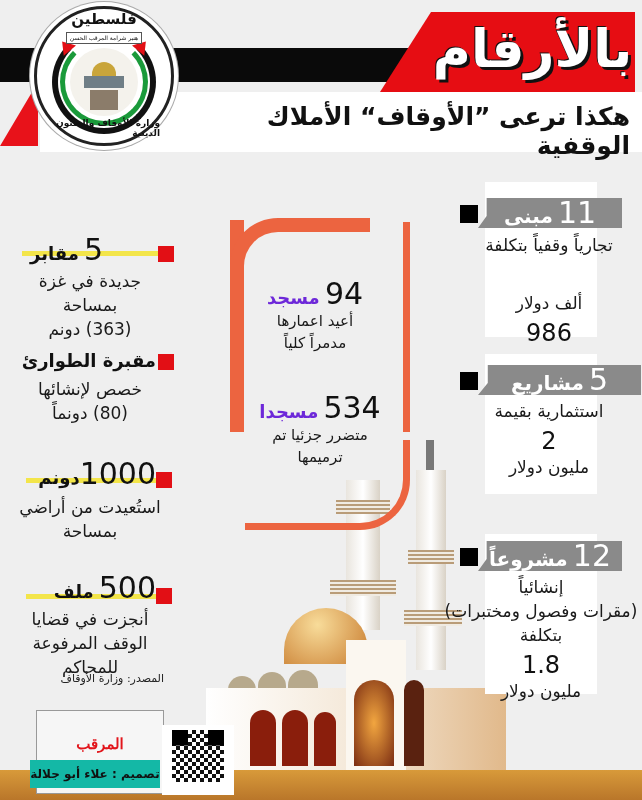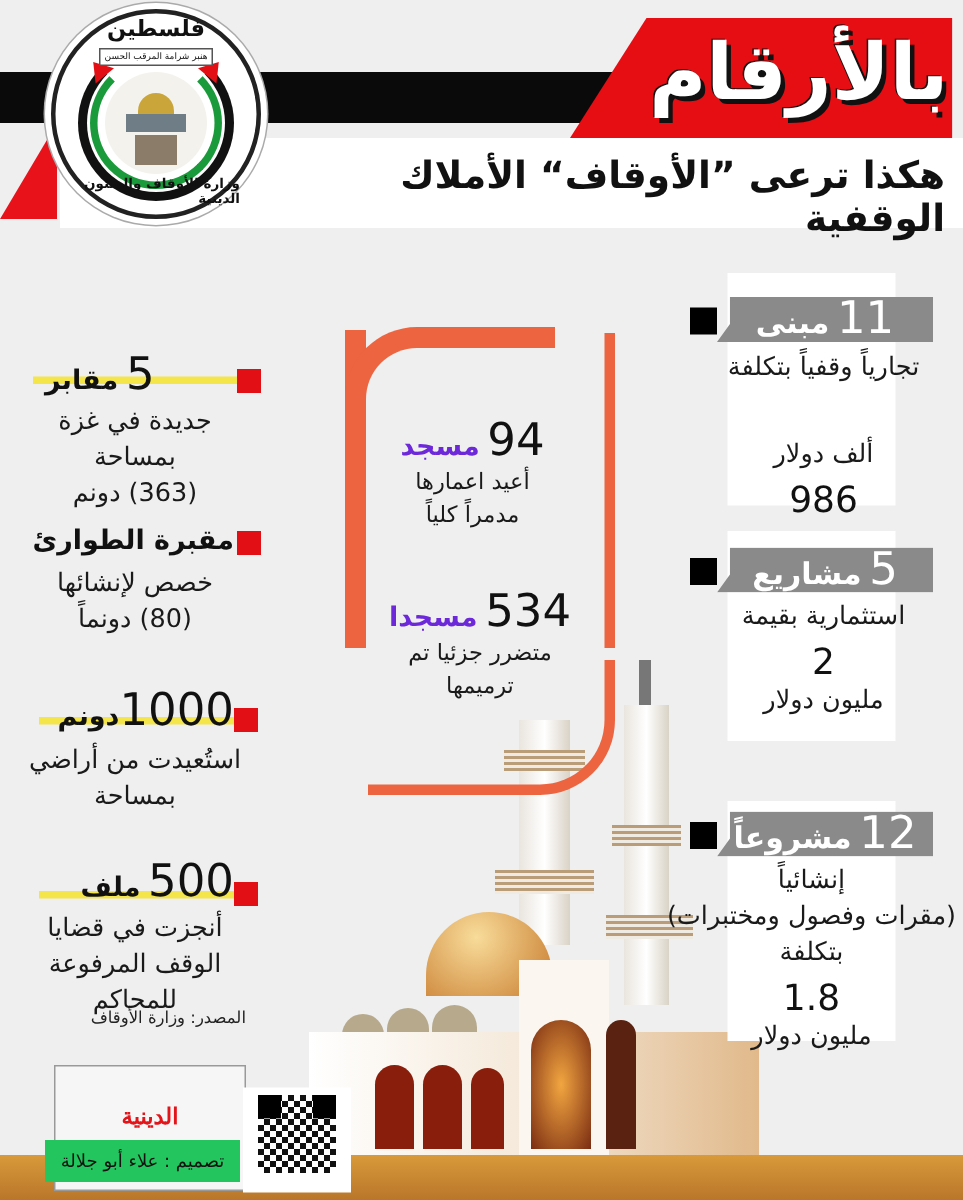--- a/index.html
+++ b/index.html
@@ -49,21 +49,21 @@
   .munit { font-size:18px; font-weight:bold; color:#6d28d9; }
 
   
   #mosque { left:196px; top:440px; width:316px; height:360px; }
   #footer-floor { left:0; top:770px; width:642px; height:30px; background:linear-gradient(#d89a3a,#b9762a); }
 
   
   #credit-box { left:36px; top:710px; width:128px; height:84px; border:1px solid #999; background:#f6f6f6; }
   #source { left:36px; top:672px; width:128px; font-size:11px; color:#222; direction:rtl; }
   #brand { left:36px; top:735px; width:128px; font-size:15px; font-weight:bold; color:#e2151b; direction:rtl; text-align:center; font-family:"DejaVu Serif", serif; }
-  #designer { left:30px; top:760px; width:130px; height:28px; background:#22c55e; font-size:12px; font-weight:normal; color:#111; direction:rtl; text-align:center; line-height:28px; }
+  #designer { left:30px; top:760px; width:130px; height:28px; background:#14b8a6; font-size:12px; font-weight:bold; color:#111; direction:rtl; text-align:center; line-height:28px; }
   #qr-bg { left:162px; top:725px; width:72px; height:70px; background:#fff; }
   #qr { left:172px; top:730px; width:52px; height:52px;
         background:
           linear-gradient(90deg,#000 0 30%,transparent 30% 70%,#000 70%) 0 0/100% 30% no-repeat,
           repeating-conic-gradient(#111 0 25%, #fff 0 50%) 0 0/8px 8px; }
 </style>
 </head>
 <body>
 
 <div class="abs" id="black-bar"></div>
@@ -143,21 +143,21 @@
 <div class="abs black-sq" style="left:460px;top:205px;"></div>
 <div class="abs gray-ribbon" style="left:478px;top:198px;width:144px;">
   <span class="num">11</span>
   <span class="unit">مبنى</span>
 </div>
 <div class="abs ar desc" style="left:456px;top:232px;width:186px;">تجارياً وقفياً بتكلفة</div>
 <div class="abs ar bignum" style="left:456px;top:274px;width:186px;margin-top:44px;">986</div>
 <div class="abs ar desc" style="left:456px;top:290px;width:186px;">ألف دولار</div>
 
 <div class="abs black-sq" style="left:460px;top:372px;"></div>
-<div class="abs gray-ribbon" style="left:478px;top:365px;width:144px;">
+<div class="abs gray-ribbon" style="left:478px;top:365px;width:163px;">
   <span class="num">5</span>
   <span class="unit">مشاريع</span>
 </div>
 <div class="abs ar desc" style="left:456px;top:398px;width:186px;">استثمارية بقيمة</div>
 <div class="abs ar bignum" style="left:456px;top:426px;width:186px;">2</div>
 <div class="abs ar desc" style="left:456px;top:454px;width:186px;">مليون دولار</div>
 
 <div class="abs black-sq" style="left:460px;top:548px;"></div>
 <div class="abs gray-ribbon" style="left:478px;top:541px;width:144px;">
   <span class="num">12</span>
@@ -197,16 +197,16 @@
 <div class="abs ar" style="left:26px;top:572px;width:130px;direction:rtl;text-align:right;">
   <span class="lnum">500</span>
   <span class="lunit">ملف</span>
 </div>
 <div class="abs ar desc" style="left:0;top:606px;width:180px;">أنجزت في قضايا</div>
 <div class="abs ar desc" style="left:0;top:630px;width:180px;">الوقف المرفوعة</div>
 <div class="abs ar desc" style="left:0;top:654px;width:180px;">للمحاكم</div>
 
 <div class="abs" id="credit-box"></div>
 <div class="abs" id="source">المصدر: وزارة الأوقاف</div>
-<div class="abs" id="brand">الدينية</div>
+<div class="abs" id="brand">المرقب</div>
 <div class="abs" id="designer">تصميم : علاء أبو جلالة</div>
 <div class="abs" id="qr-bg"></div>
 <div class="abs" id="qr"></div>
 
 </body></html>

